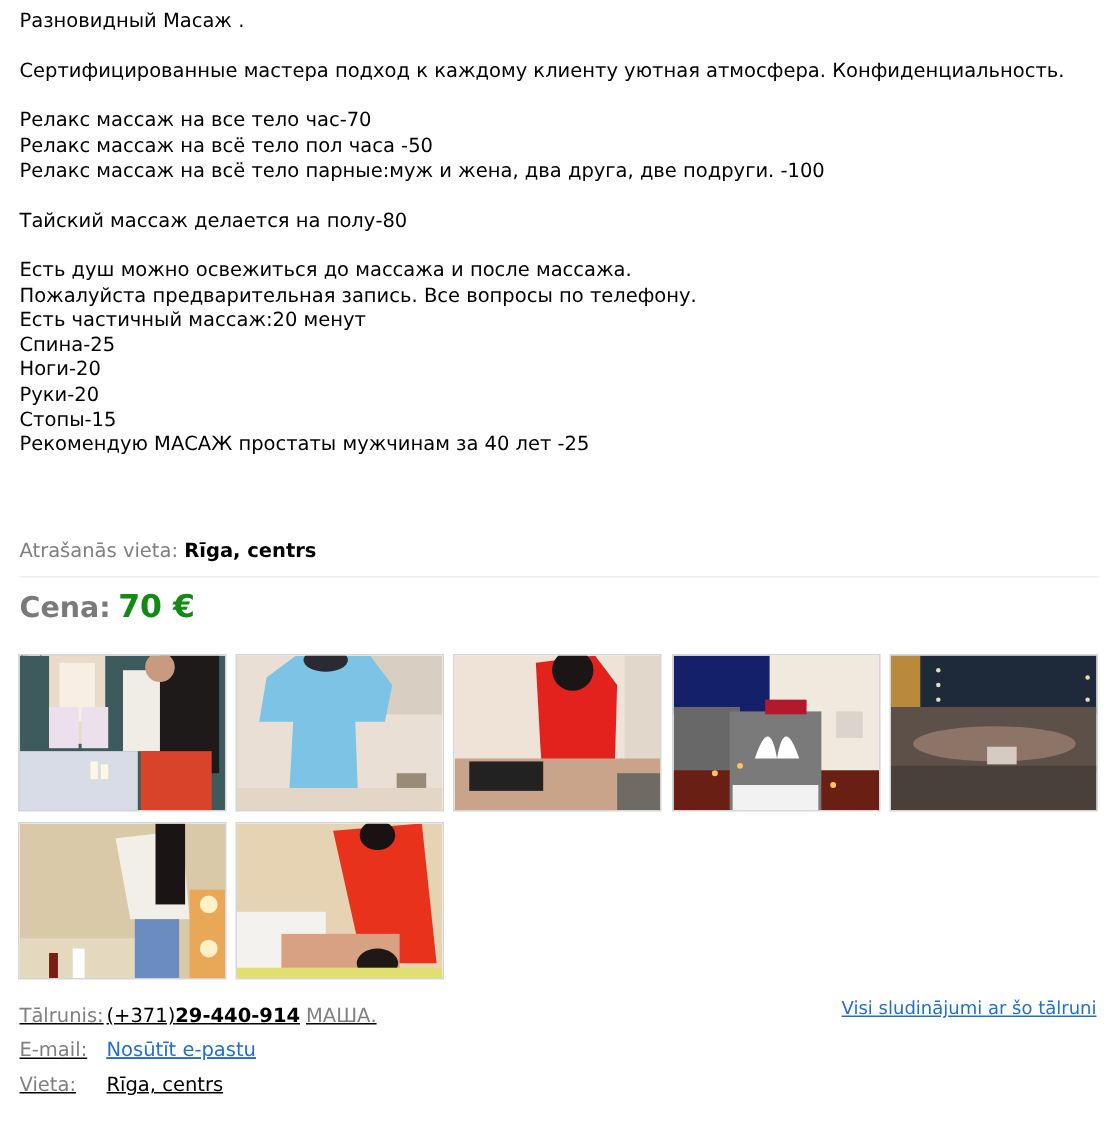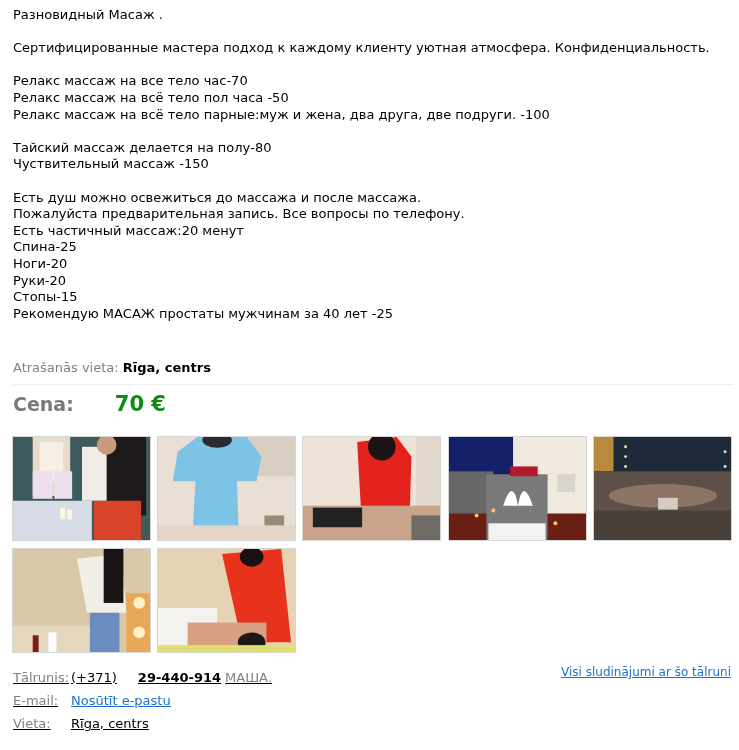--- a/index.html
+++ b/index.html
@@ -8,54 +8,53 @@
 
     .desc { position: absolute; left: 13px; top: 7px; width: 720px; font-size: 13px; line-height: 16.6px; }
     .desc .line { display: block; white-space: nowrap; min-height: 16.6px; }
 
     .location-row { position: absolute; left: 13px; top: 360px; font-size: 13px; }
     .location-row .lbl { color: #808080; }
     .location-row .val { font-weight: bold; color: #000; }
 
     .divider { position: absolute; left: 13px; top: 384px; width: 720px; height: 1px; background: #eeeeee; }
 
-    .price-row { position: absolute; left: 13px; top: 392px; display: flex; align-items: baseline; gap: 36px; }
+    .price-row { position: absolute; left: 13px; top: 392px; display: flex; align-items: baseline; }
     .price-row .lbl { color: #7a7a7a; font-weight: bold; font-size: 19px; }
     .price-row .val { color: #118b11; font-weight: bold; font-size: 21px; margin-left: 5px; }
 
     .foto-lbl { position: absolute; left: 13px; top: 434px; font-size: 11px; color: #555; }
 
     .photo { position: absolute; width: 139px; height: 105px; border: 1px solid #d6d6d6; overflow: hidden; cursor: pointer; }
     .photo svg { display: block; width: 100%; height: 100%; }
 
     .contacts { position: absolute; left: 13px; top: 666px; font-size: 13px; }
     .crow { display: flex; height: 23px; align-items: center; text-decoration: underline; }
     .crow .lbl { color: #808080; width: 58px; }
     .crow .val { color: #000; }
-    .crow .phone-num { font-weight: bold; margin-left: 21px; }
+    .crow .phone-num { font-weight: bold; }
     .crow .phone-name { color: #808080; margin-left: 4px; }
     .crow a { color: #1f6fd0; text-decoration: underline; }
 
     .right-links { position: absolute; right: 8px; top: 664px; text-align: right; font-size: 12px; }
     .right-links a { display: block; color: #1f6fd0; text-decoration: underline; height: 22px; line-height: 16px; }
   </style>
 </head>
 <body>
 
 <div class="desc">
   <span class="line">Разновидный Масаж .</span>
   <span class="line"></span>
   <span class="line">Сертифицированные мастера подход к каждому клиенту уютная атмосфера. Конфиденциальность.</span>
   <span class="line"></span>
   <span class="line">Релакс массаж на все тело час-70</span>
   <span class="line">Релакс массаж на всё тело пол часа -50</span>
   <span class="line">Релакс массаж на всё тело парные:муж и жена, два друга, две подруги. -100</span>
   <span class="line"></span>
   <span class="line">Тайский массаж делается на полу-80</span>
-  <span class="line">Чуствительный массаж -150</span>
   <span class="line"></span>
   <span class="line">Есть душ можно освежиться до массажа и после массажа.</span>
   <span class="line">Пожалуйста предварительная запись. Все вопросы по телефону.</span>
   <span class="line">Есть частичный массаж:20 менут</span>
   <span class="line">Спина-25</span>
   <span class="line">Ноги-20</span>
   <span class="line">Руки-20</span>
   <span class="line">Стопы-15</span>
   <span class="line">Рекомендую МАСАЖ простаты мужчинам за 40 лет -25</span>
 </div>

